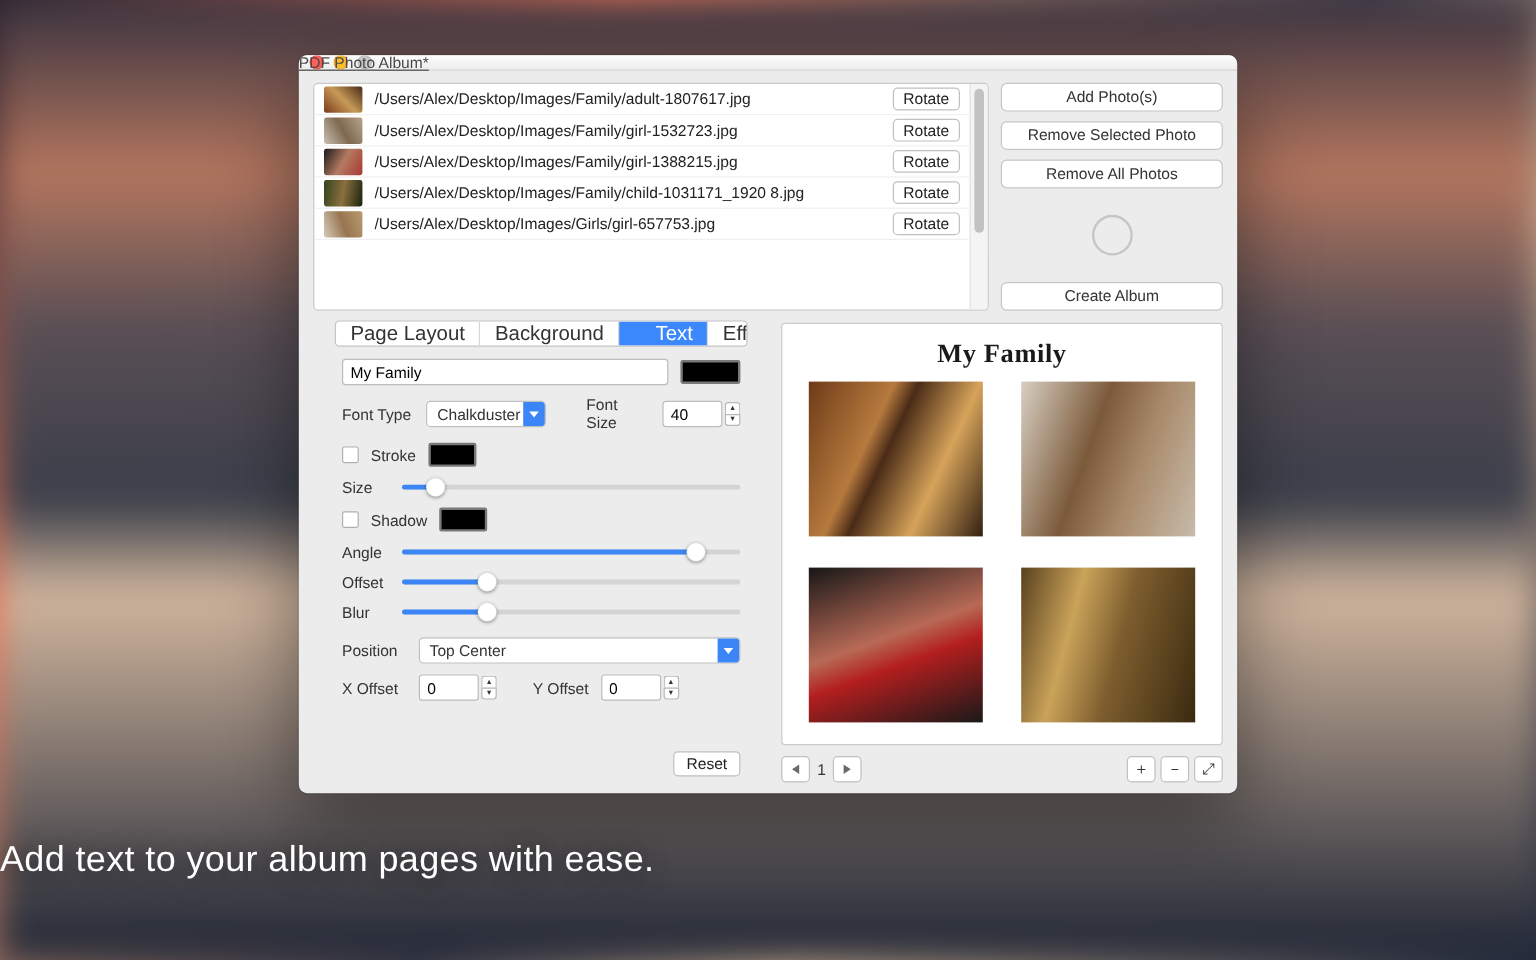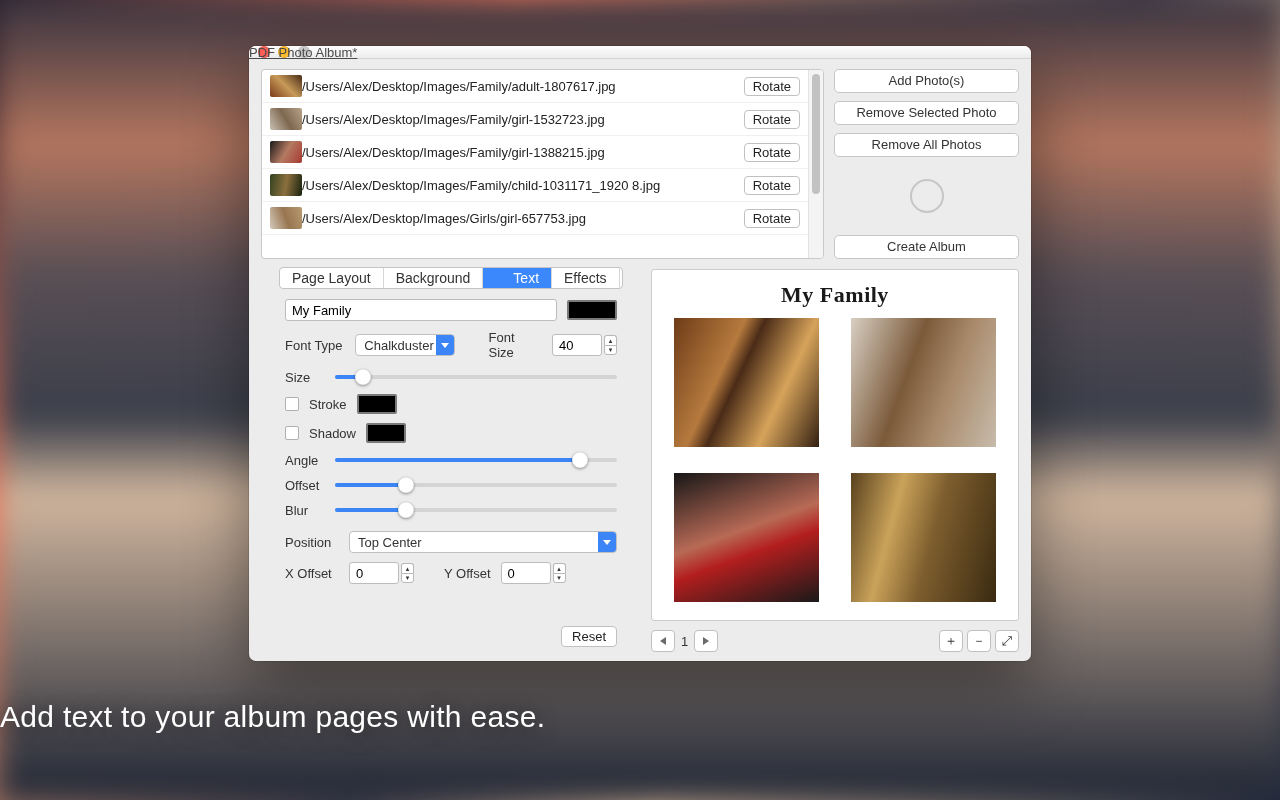--- a/index.html
+++ b/index.html
@@ -37,40 +37,40 @@
 .tlights { display:flex; gap:8px; padding-left:9px; }
 .circle { width:12px; height:12px; border-radius:50%; }
 .red { background:#ff5f57; box-shadow: inset 0 0 0 .5px rgba(0,0,0,.2);}
 .yellow { background:#ffbd2e; box-shadow: inset 0 0 0 .5px rgba(0,0,0,.2);}
 .green { background:#c8c8c8; box-shadow: inset 0 0 0 .5px rgba(0,0,0,.15);}
 .title { position:absolute; left:0; right:0; font-size:13px; color:#4a4a4a;text-decoration:underline; }
 .content { flex:1; display:flex; flex-direction:column; padding:10px 12px; gap:8px; }
 .toprow { display:flex; gap:10px; height:190px; }
 .photolist-wrap { flex:1; background:#fff; border:1px solid #c9c9c9; border-radius:4px; overflow:hidden; position:relative; display:flex;}
 .photolist { flex:1; overflow:hidden; }
-.plrow { display:flex; align-items:center; height:26px; padding:16px 8px; border-bottom:1px solid #f0f0f0;}
+.plrow { display:flex; align-items:center; height:26px; padding:6px 8px; gap:10px; border-bottom:1px solid #f0f0f0;}
 .thumb { width:32px; height:22px; border-radius:2px; background:#777 center/cover; }
 .thumb.a{background:linear-gradient(45deg,#7a3a1a,#c79a58,#482a16);}
 .thumb.b{background:linear-gradient(60deg,#c9bfb2,#7e6850,#b7a38a);}
 .thumb.c{background:linear-gradient(120deg,#1a1a1a,#b47a62,#a83932);}
 .thumb.d{background:linear-gradient(100deg,#33431f,#8b6f3e,#18220e);}
 .thumb.e{background:linear-gradient(70deg,#d5c9ba,#987550,#b89a6f);}
 .path { flex:1; font-size:13px; color:#222; white-space:nowrap; overflow:hidden; text-overflow:ellipsis;}
 .btn { background:#fff; border:1px solid #c0c0c0; border-radius:4px; padding:2px 10px; font-size:13px; color:#222; cursor:default;}
 .btn.small{padding:1px 8px;}
 .scrollslot { width:15px; background:#f4f4f4; border-left:1px solid #e3e3e3; position:relative;}
 .scrollthumb{ position:absolute; left:3px; top:4px; width:8px; height:120px; background:#c2c2c2; border-radius:4px;}
 .rightcol { width:185px; display:flex; flex-direction:column; gap:8px; align-items:stretch;}
 .rbtn { background:#fff; border:1px solid #c6c6c6; border-radius:5px; height:24px; font-size:13px; text-align:center; line-height:22px; cursor:default;}
 .spinner-wrap{flex:1; display:flex; align-items:center; justify-content:center;}
 .spinner{width:34px;height:34px;border-radius:50%; border:2px solid #c6c6c6;}
 .bottomrow { flex:1; display:flex; gap:10px; }
 .leftpanel { width:380px; background:#ececec; display:flex; flex-direction:column;}
 .tabs { display:flex; background:#fff; border:1px solid #c4c4c4; border-radius:4px; overflow:hidden; height:22px; margin:0 18px;}
-.tab { flex:0 0 auto; padding:0 12px; font-size:14px; line-height:20px; color:#333; border-right:1px solid #d7d7d7; cursor:default;}
+.tab { flex:0 0 auto; padding:0 12px; font-size:17px; line-height:20px; color:#333; border-right:1px solid #d7d7d7; cursor:default;}
 .tab:last-child{border-right:none;}
 .tab.active{ background:#3b88fd; color:#fff;padding-left:30px;}
 .settings { padding:10px 24px 6px; display:flex; flex-direction:column; gap:9px; font-size:13px;}
 .row { display:flex; align-items:center; gap:10px; }
 .txtinput { height:22px; border:1px solid #bcbcbc; border-radius:3px; background:#fff; padding:0 6px; font-size:13px; }
 .swatch { width:50px; height:20px; background:#000; border:2px solid #797979; border-radius:2px;}
 .select { height:22px; border:1px solid #c0c0c0; border-radius:4px; background:#fff; display:flex; align-items:center; padding:0 0 0 8px; position:relative; font-size:13px;}
 .select .arrow { position:absolute; right:0; top:0; bottom:0; width:18px; background:#3b85f6; border-radius:0 3px 3px 0; display:flex; align-items:center; justify-content:center;}
 .select .arrow::before{content:""; width:0;height:0;border-left:4px solid transparent;border-right:4px solid transparent;border-top:5px solid #fff; margin-top:1px;}
 .numfield { display:flex; align-items:center; gap:2px;}
@@ -192,31 +192,31 @@
             <div class="numfield">
               <input class="txtinput" value="40" style="">
               <div class="stepper">
                   <div>▴</div>
                   <div>▾</div>
                 </div>
             </div>
           </div>
 
           <div class="row">
+            <div class="check"></div>
+            <span>Stroke</span>
+            <div class="swatch" style="width:40px"></div>
+          </div>
+          <div class="row">
             <span class="label" style="width:40px">Size</span>
             <div class="slider">
               <div class="trackbg"></div>
                 <div class="trackfill" style="width:10%"></div>
                 <div class="knob" style="left:10%"></div>
             </div>
-          </div>
-          <div class="row">
-            <div class="check"></div>
-            <span>Stroke</span>
-            <div class="swatch" style="width:40px"></div>
           </div>
 
           <div class="row">
             <div class="check"></div>
             <span>Shadow</span>
             <div class="swatch" style="width:40px"></div>
           </div>
           <div class="row">
             <span class="label" style="width:40px">Angle</span>
             <div class="slider">

